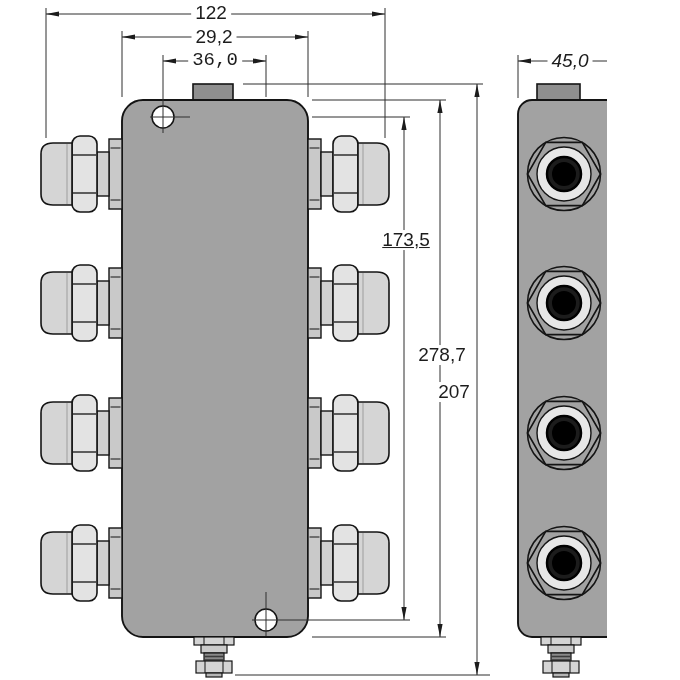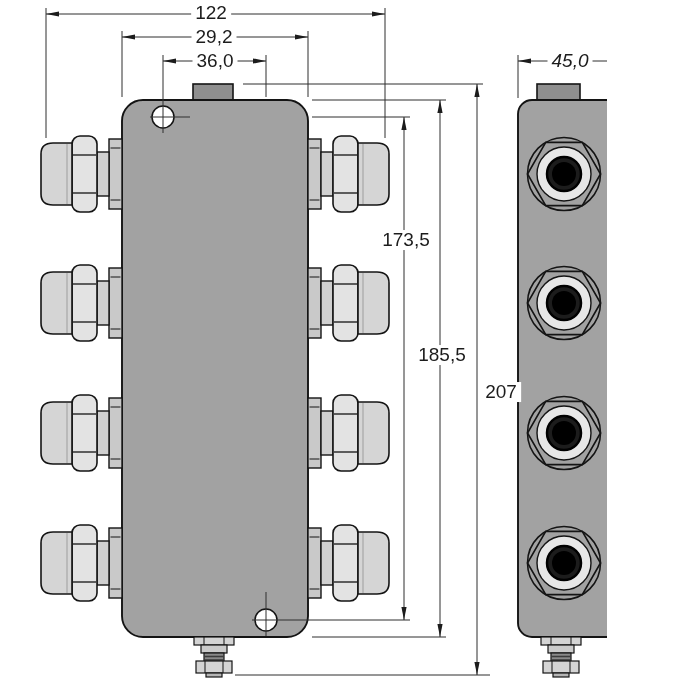--- a/index.html
+++ b/index.html
@@ -147,19 +147,19 @@
     <polygon points="404,620 401.4,607 406.6,607"></polygon>
     <polygon points="440,100 437.4,113 442.6,113"></polygon>
     <polygon points="440,637 437.4,624 442.6,624"></polygon>
     <polygon points="477,84 474.4,97 479.6,97"></polygon>
     <polygon points="477,675 474.4,662 479.6,662"></polygon>
   </g>
 </svg>
 
 <div class="dim-label" style="left:211px;top:13px;">122</div>
 <div class="dim-label" style="left:214px;top:37px;">29,2</div>
-<div class="dim-label" style="left:215px;top:61px;">36,0</div>
+<div class="dim-label" style="left:215px;top:61px;font-family:Liberation Mono, monospace;">36,0</div>
 <div class="dim-label" style="left:570px;top:61px;font-style:italic;">45,0</div>
-<div class="dim-label" style="left:406px;top:240px;">173,5</div>
-<div class="dim-label" style="left:442px;top:355px;">185,5</div>
-<div class="dim-label" style="left:501px;top:392px;">207</div>
+<div class="dim-label" style="left:406px;top:240px;text-decoration:underline;">173,5</div>
+<div class="dim-label" style="left:442px;top:355px;">278,7</div>
+<div class="dim-label" style="left:454px;top:392px;">207</div>
 
 </div>
 
 </body></html>

